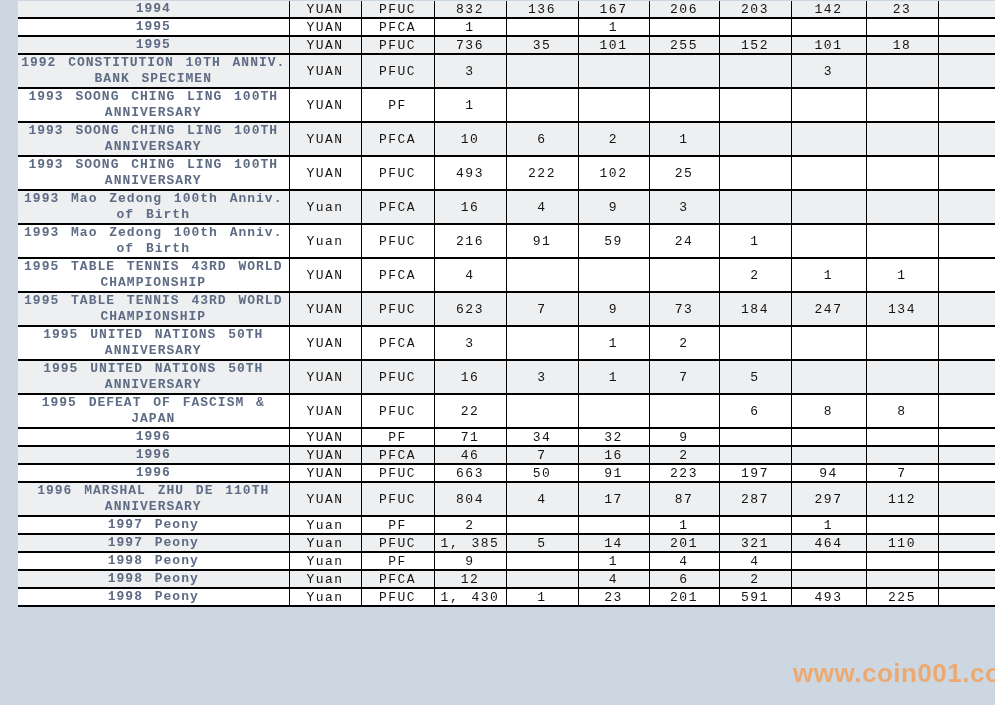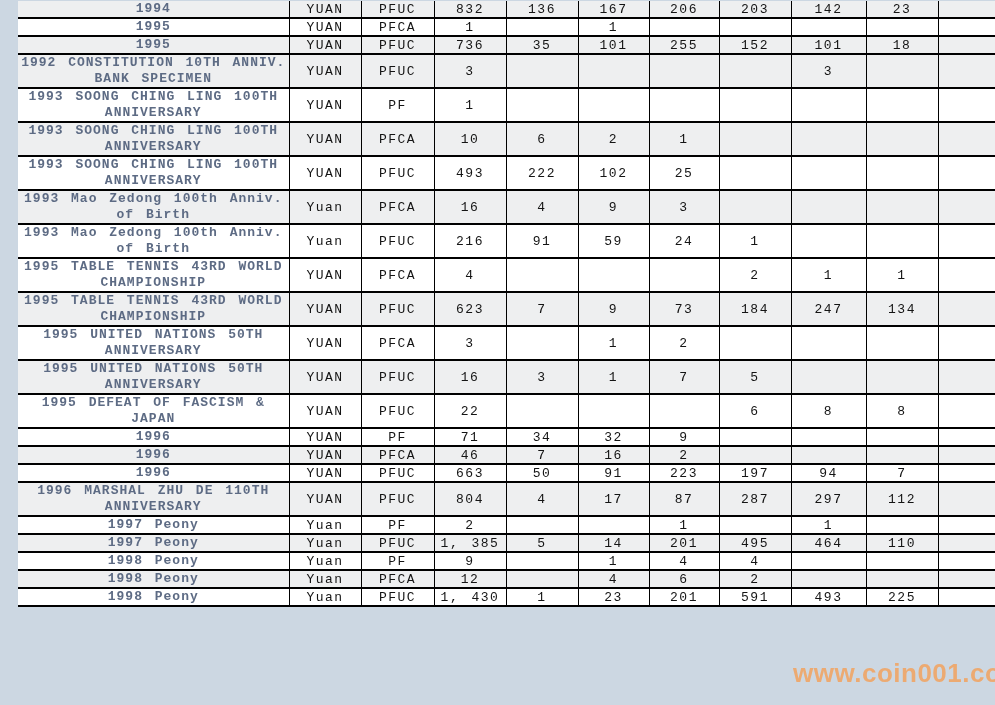--- a/index.html
+++ b/index.html
@@ -344,21 +344,21 @@
     <td class="num"></td>
   </tr>
       <tr class="shade short">
     <td class="desc">1997 Peony</td>
     <td class="num">Yuan</td>
     <td class="num">PFUC</td>
     <td class="num">1, 385</td>
     <td class="num">5</td>
     <td class="num">14</td>
     <td class="num">201</td>
-    <td class="num">495</td>
+    <td class="num">321</td>
     <td class="num">464</td>
     <td class="num">110</td>
     <td class="num"></td>
   </tr>
       <tr class="plain short">
     <td class="desc">1998 Peony</td>
     <td class="num">Yuan</td>
     <td class="num">PF</td>
     <td class="num">9</td>
     <td class="num"></td>

